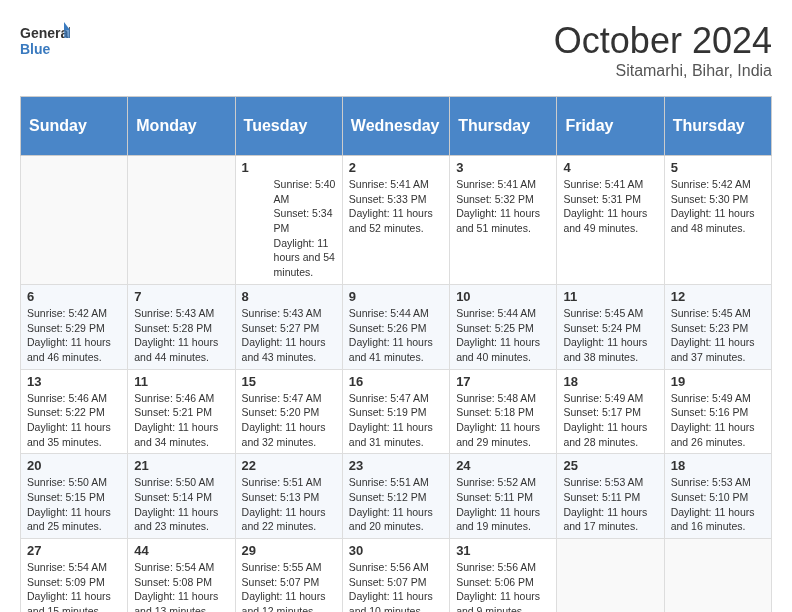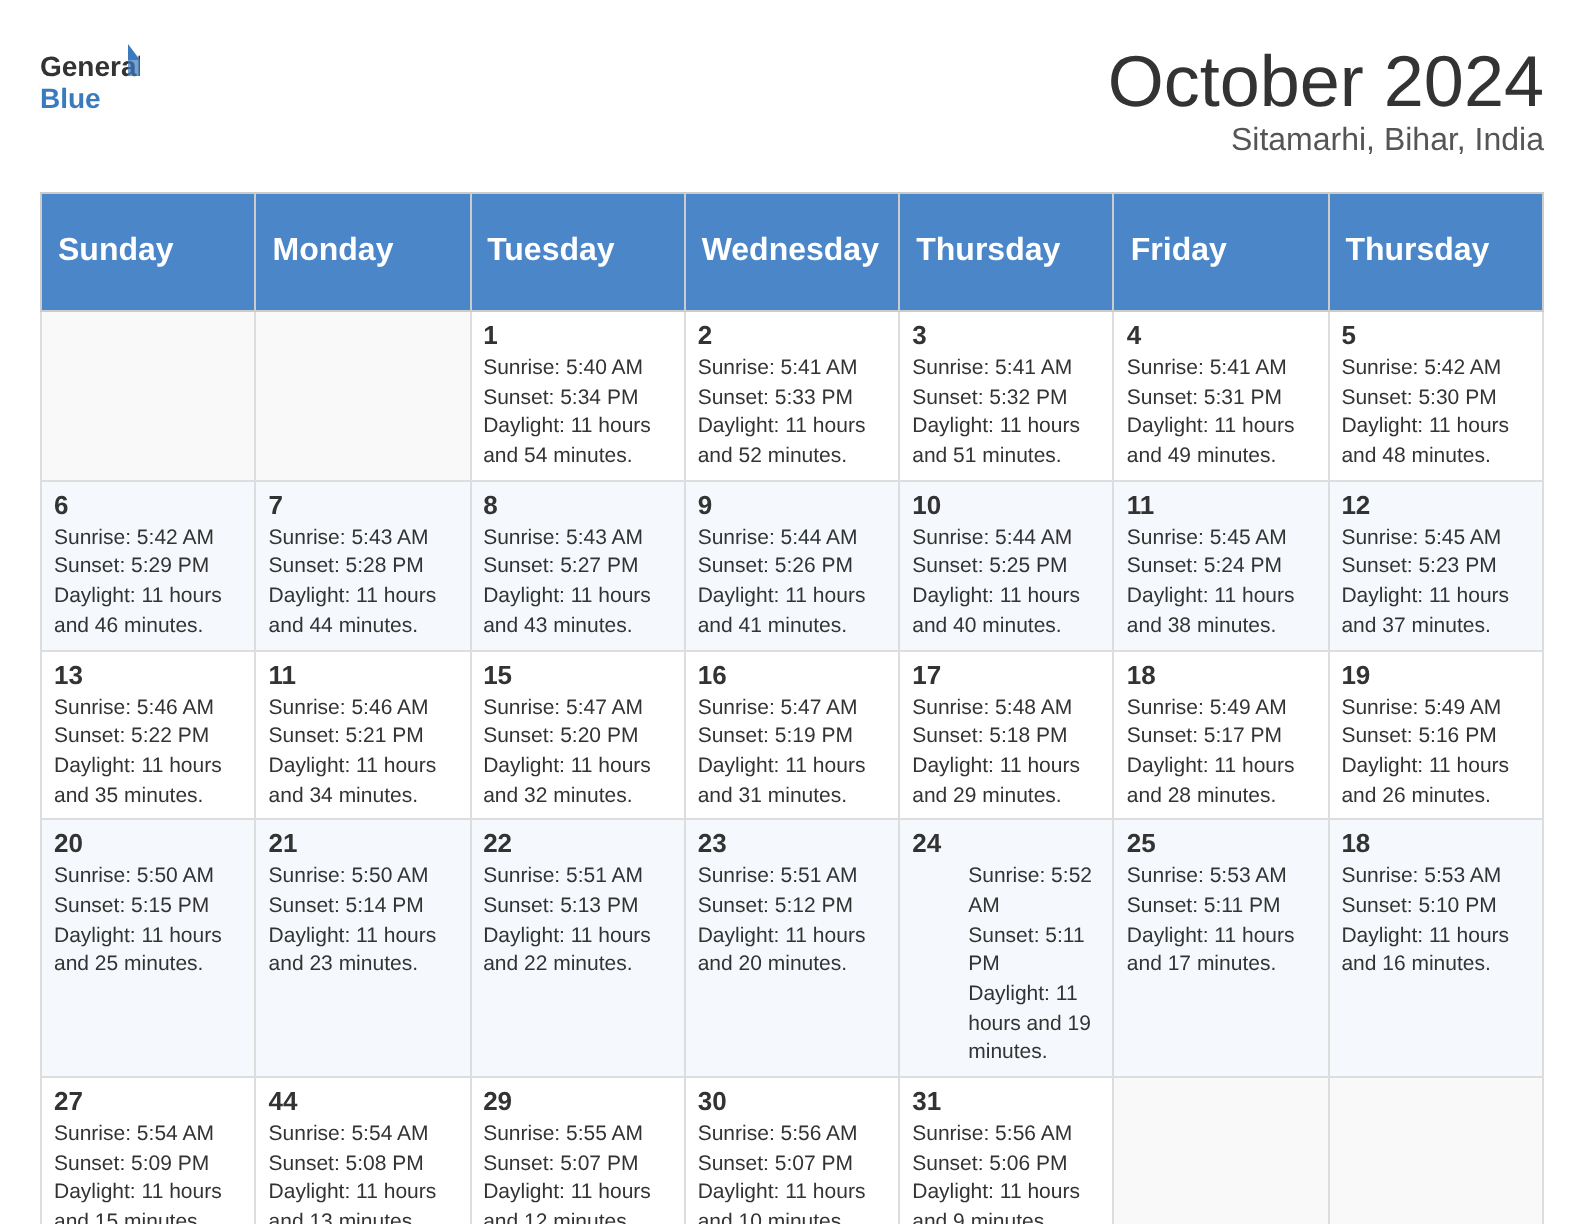--- a/index.html
+++ b/index.html
@@ -111,21 +111,21 @@
         <th>Friday</th>
         <th>Thursday</th>
       </tr>
   </thead>
   <tbody id="calendar-body">
       <tr>
         <td class="empty"></td>
         <td class="empty"></td>
         <td>
           <span class="day-num">1</span>
-          <div class="cell-content" style="white-space: pre-line;">Sunrise: 5:40 AM
+          <div class="cell-content" style="white-space: pre-line; margin-left: 32px;">Sunrise: 5:40 AM
 Sunset: 5:34 PM
 Daylight: 11 hours and 54 minutes.</div>
         </td>
         <td>
           <span class="day-num">2</span>
           <div class="cell-content" style="white-space: pre-line;">Sunrise: 5:41 AM
 Sunset: 5:33 PM
 Daylight: 11 hours and 52 minutes.</div>
         </td>
         <td>
@@ -255,21 +255,21 @@
 Daylight: 11 hours and 22 minutes.</div>
         </td>
         <td>
           <span class="day-num">23</span>
           <div class="cell-content" style="white-space: pre-line;">Sunrise: 5:51 AM
 Sunset: 5:12 PM
 Daylight: 11 hours and 20 minutes.</div>
         </td>
         <td>
           <span class="day-num">24</span>
-          <div class="cell-content" style="white-space: pre-line; margin-left: 28px;">Sunrise: 5:52 AM
+          <div class="cell-content" style="white-space: pre-line;">Sunrise: 5:52 AM
 Sunset: 5:11 PM
 Daylight: 11 hours and 19 minutes.</div>
         </td>
         <td>
           <span class="day-num">25</span>
           <div class="cell-content" style="white-space: pre-line;">Sunrise: 5:53 AM
 Sunset: 5:11 PM
 Daylight: 11 hours and 17 minutes.</div>
         </td>
         <td>

